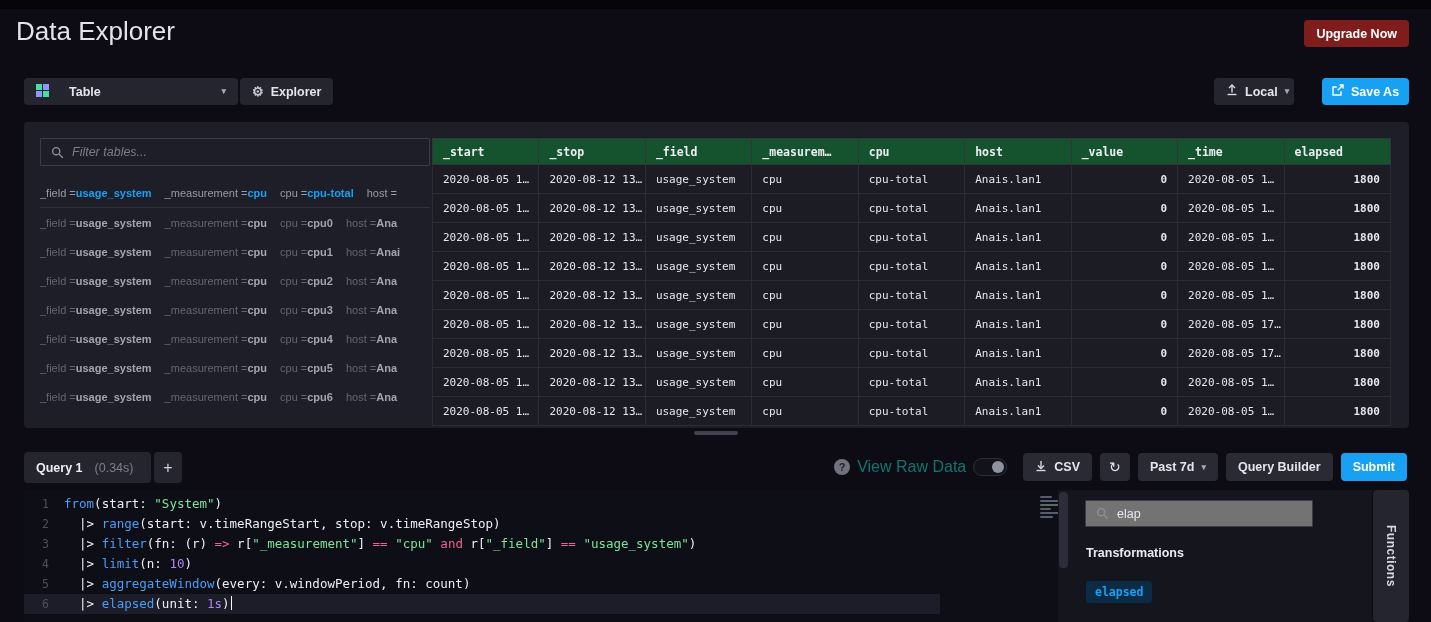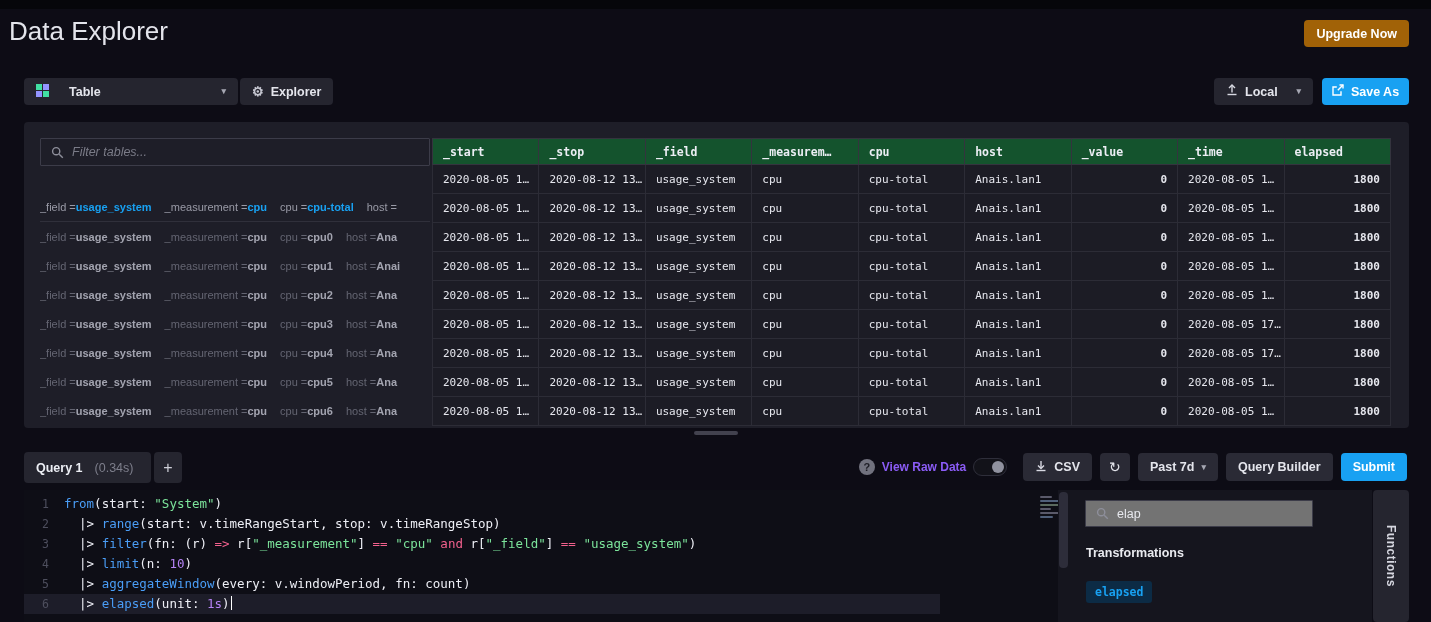--- a/index.html
+++ b/index.html
@@ -2,49 +2,49 @@
 <html><head>
 <meta charset="utf-8">
 <style>
   *{box-sizing:border-box;margin:0;padding:0}
   html,body{background:#0d0c15}
   body{font-family:"Liberation Sans",sans-serif;color:#e7e8ee}
   .stage{position:relative;width:1431px;height:622px;overflow:hidden;background:#0d0c15}
   .topstrip{position:absolute;left:0;top:0;width:100%;height:9px;background:#06060a}
 
   
-  .page-title{position:absolute;left:9px;top:16px;font-size:26px;font-weight:500;color:#e3e4eb}
+  .page-title{position:absolute;left:16px;top:16px;font-size:26px;font-weight:500;color:#e3e4eb}
   .btn{display:inline-flex;align-items:center;justify-content:center;gap:7px;height:28px;padding:0 12px;
        background:#2a2a35;border:none;border-radius:4px;color:#e4e5ec;font-size:12.5px;font-weight:700;
        font-family:"Liberation Sans",sans-serif;cursor:pointer;white-space:nowrap}
   .btn.blue{background:#18a1f2;color:#fff}
-  .btn.green{background:#a16207;color:#fff}
+  .btn.green{background:#7f1d1d;color:#fff}
   .caret{font-size:9px;color:#a6a7b3;line-height:1}
   .upgrade{position:absolute;right:22px;top:20px;height:27px}
 
   
   .dd-view{position:absolute;left:24px;top:78px;width:214px;height:27px;justify-content:space-between;background:#25252f}
   .dd-view .lbl-grp{display:flex;align-items:center;gap:20px}
   .btn-customize{position:absolute;left:240px;top:78px;height:27px;background:#25252f}
-  .dd-local{position:absolute;left:1214px;top:78px;width:99px;height:27px;justify-content:space-between;background:#25252f}
+  .dd-local{position:absolute;left:1214px;top:78px;width:80px;height:27px;justify-content:space-between;background:#25252f}
   .dd-local .lbl-grp{display:flex;align-items:center;gap:7px}
   .btn-saveas{position:absolute;left:1322px;top:78px;width:87px;height:27px}
 
   
   .main-panel{position:absolute;left:24px;top:122px;width:1385px;height:306px;background:#1e1e28;border-radius:4px}
 
   
   .sidebar{position:absolute;left:40px;top:138px;width:390px;height:288px;overflow:hidden}
   .search-box{display:flex;align-items:center;gap:8px;height:28px;border:1px solid #3c3c49;border-radius:1px;
               padding:0 10px;background:transparent}
   .search-box svg{flex:none}
   .search-box input{flex:1;min-width:0;background:transparent;border:none;outline:none;color:#e7e8ee;
                     font-size:12.5px;font-family:"Liberation Sans",sans-serif}
   .search-box input::placeholder{color:#7a7b87;font-style:italic}
-  .groups{margin-top:27px}
+  .groups{margin-top:13px}
   .group-row{display:flex;align-items:center;gap:13px;height:29px;white-space:nowrap;overflow:hidden;font-size:11px;cursor:pointer}
   .group-row .k{color:#64listenreset}
   .group-row .k{color:#646572;font-weight:400}
   .group-row .v{color:#a3a4b0;font-weight:700}
   .group-row.selected{border-bottom:1px solid #30303b}
   .group-row.selected .k{color:#9a9ba7}
   .group-row.selected .v{color:#18a1f2}
   .pair{display:inline-flex}
 
   
@@ -61,21 +61,21 @@
   
   .qtab{position:absolute;left:24px;top:452px;width:127px;height:31px;background:#25252f;border-radius:4px;
         display:flex;align-items:center;padding:0 12px;font-size:12.5px;font-weight:700;color:#eceef4;cursor:pointer}
   .qtab .dur{color:#7d7e8b;font-weight:400;margin-left:12px}
   .qadd{position:absolute;left:154px;top:452px;width:28px;height:31px;background:#25252f;border-radius:4px;
         display:flex;align-items:center;justify-content:center;font-size:16px;color:#cfd0d9;cursor:pointer}
   .qb-right{position:absolute;right:24px;top:453px;display:flex;align-items:center;gap:8px;height:28px}
   .raw-group{display:flex;align-items:center;gap:7px;margin-right:8px}
   .help-ic{width:16px;height:16px;border-radius:50%;background:#71727e;color:#1e1e26;font-size:11px;font-weight:700;
            display:flex;align-items:center;justify-content:center}
-  .raw-label{font-size:12px;font-weight:700;color:#8b5cf6}
+  .raw-label{font-size:16px;font-weight:400;color:#0f766e}
   .toggle{width:34px;height:18px;border-radius:9px;background:#121219;border:1px solid #2e2e3a;position:relative;cursor:pointer}
   .toggle .knob{position:absolute;right:2px;top:2px;width:12px;height:12px;border-radius:50%;background:#8f919e}
   .btn-refresh{width:30px;padding:0;font-size:14px;font-weight:400}
 
   
   .editor{position:absolute;left:24px;top:490px;width:1045px;height:132px;background:#0e0e16;
           font-family:"DejaVu Sans Mono",monospace;font-size:12.5px;padding-top:4px;cursor:text}
   .code-line{display:flex;height:20px;line-height:20px}
   .code-line .ln{width:40px;text-align:right;padding-right:15px;color:#4e4f5e;font-size:11.5px;flex:none}
   .code-line .code{white-space:pre}

